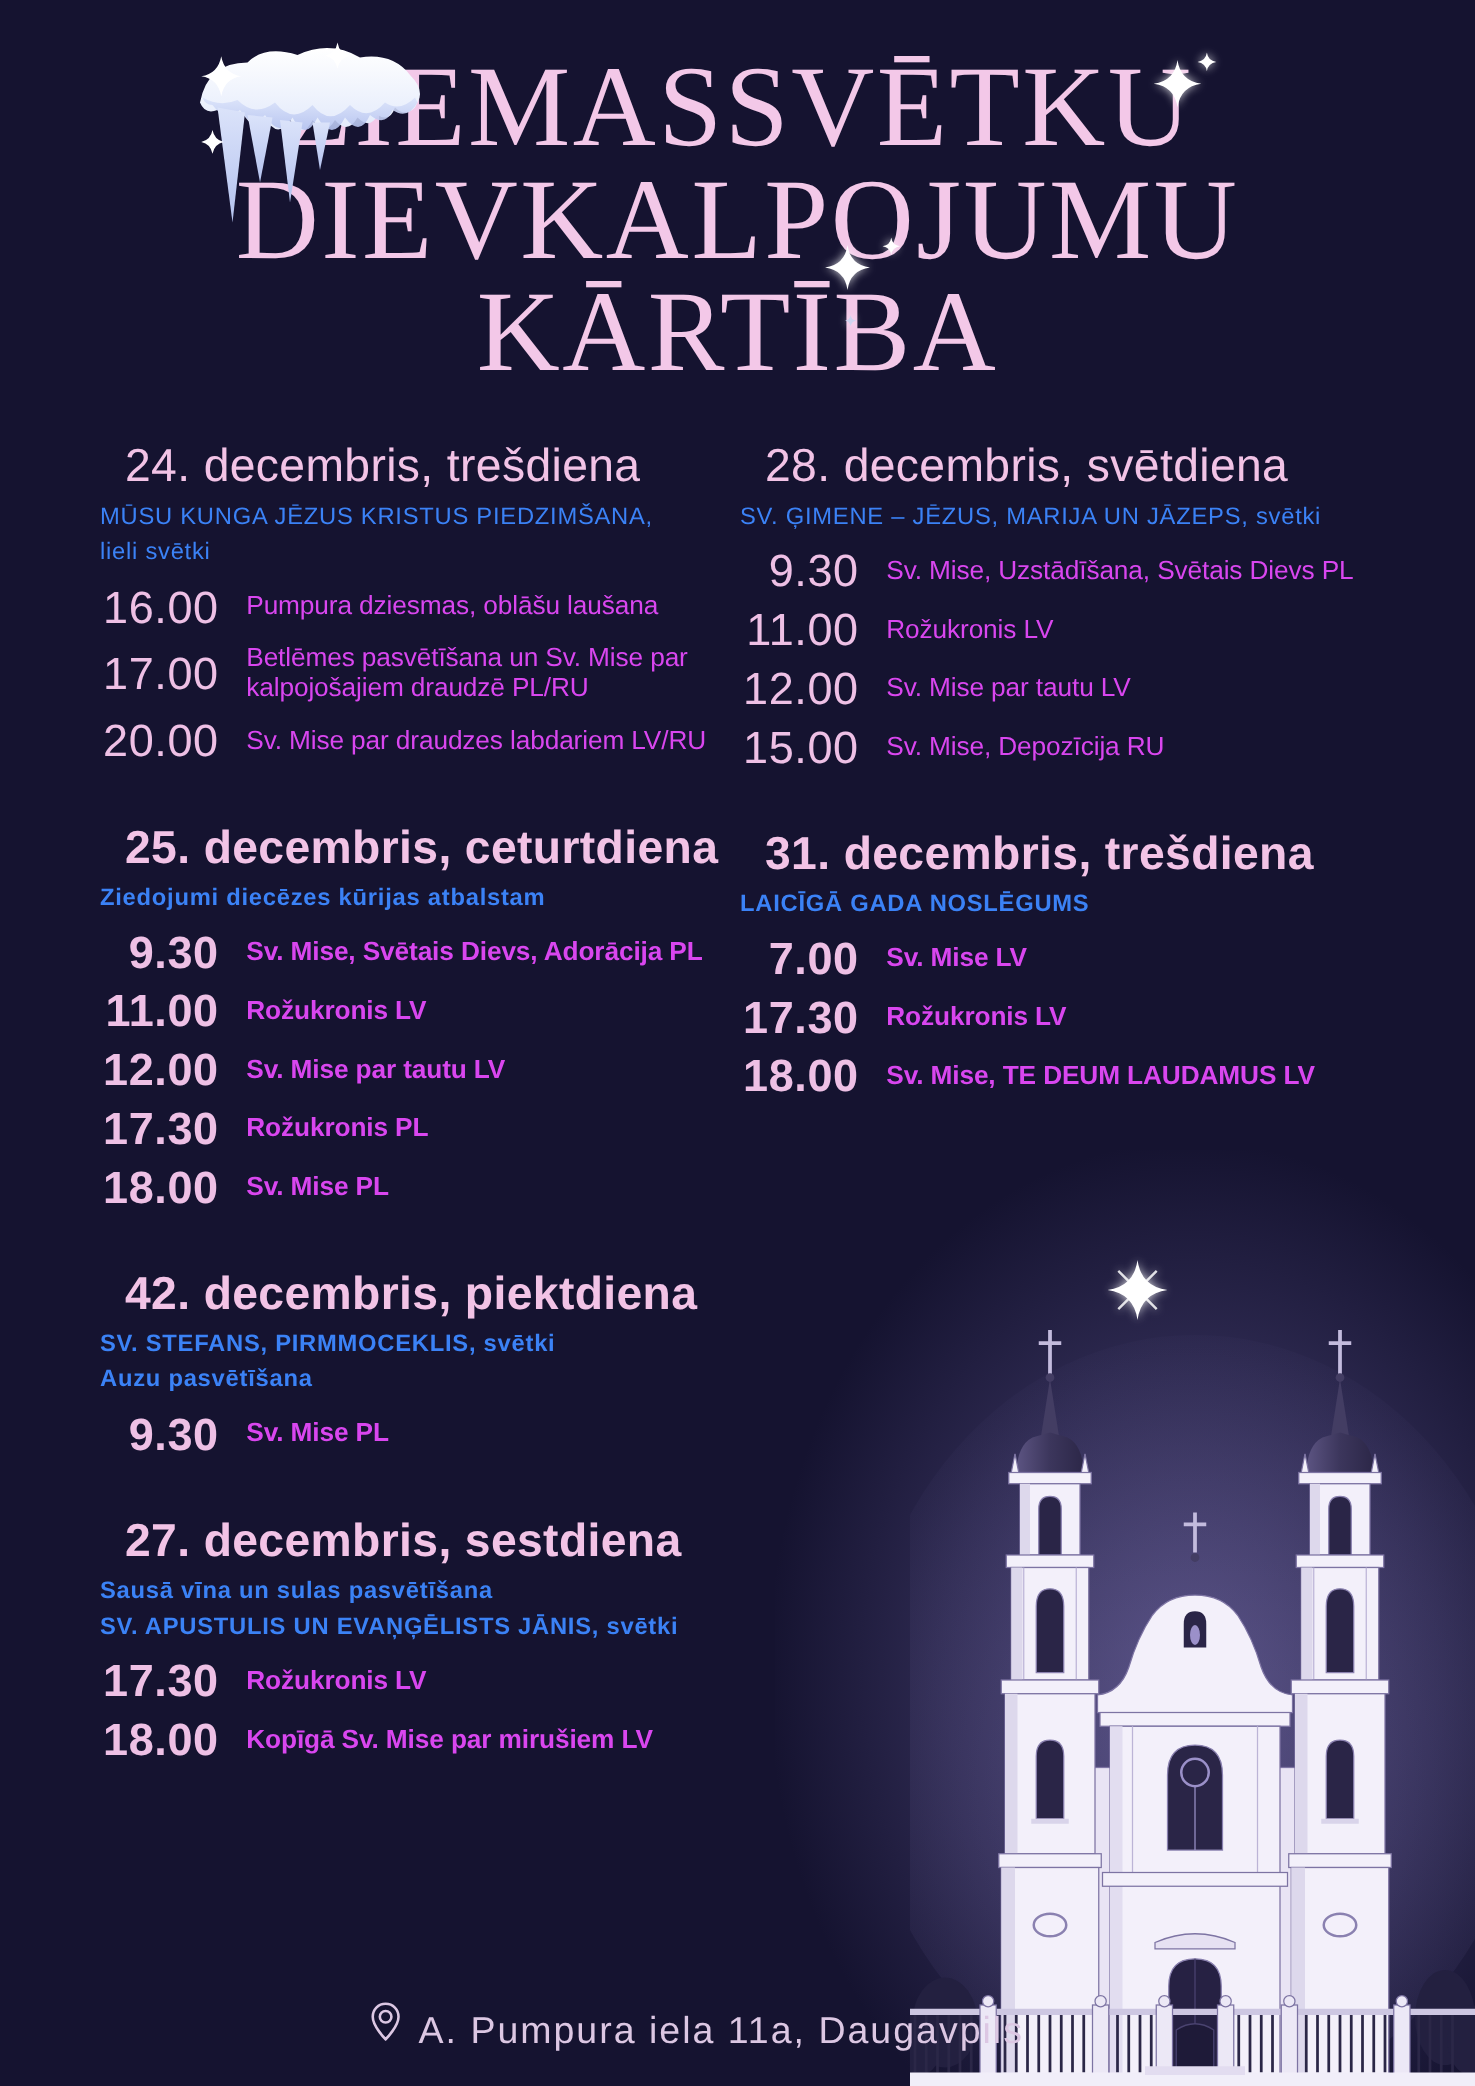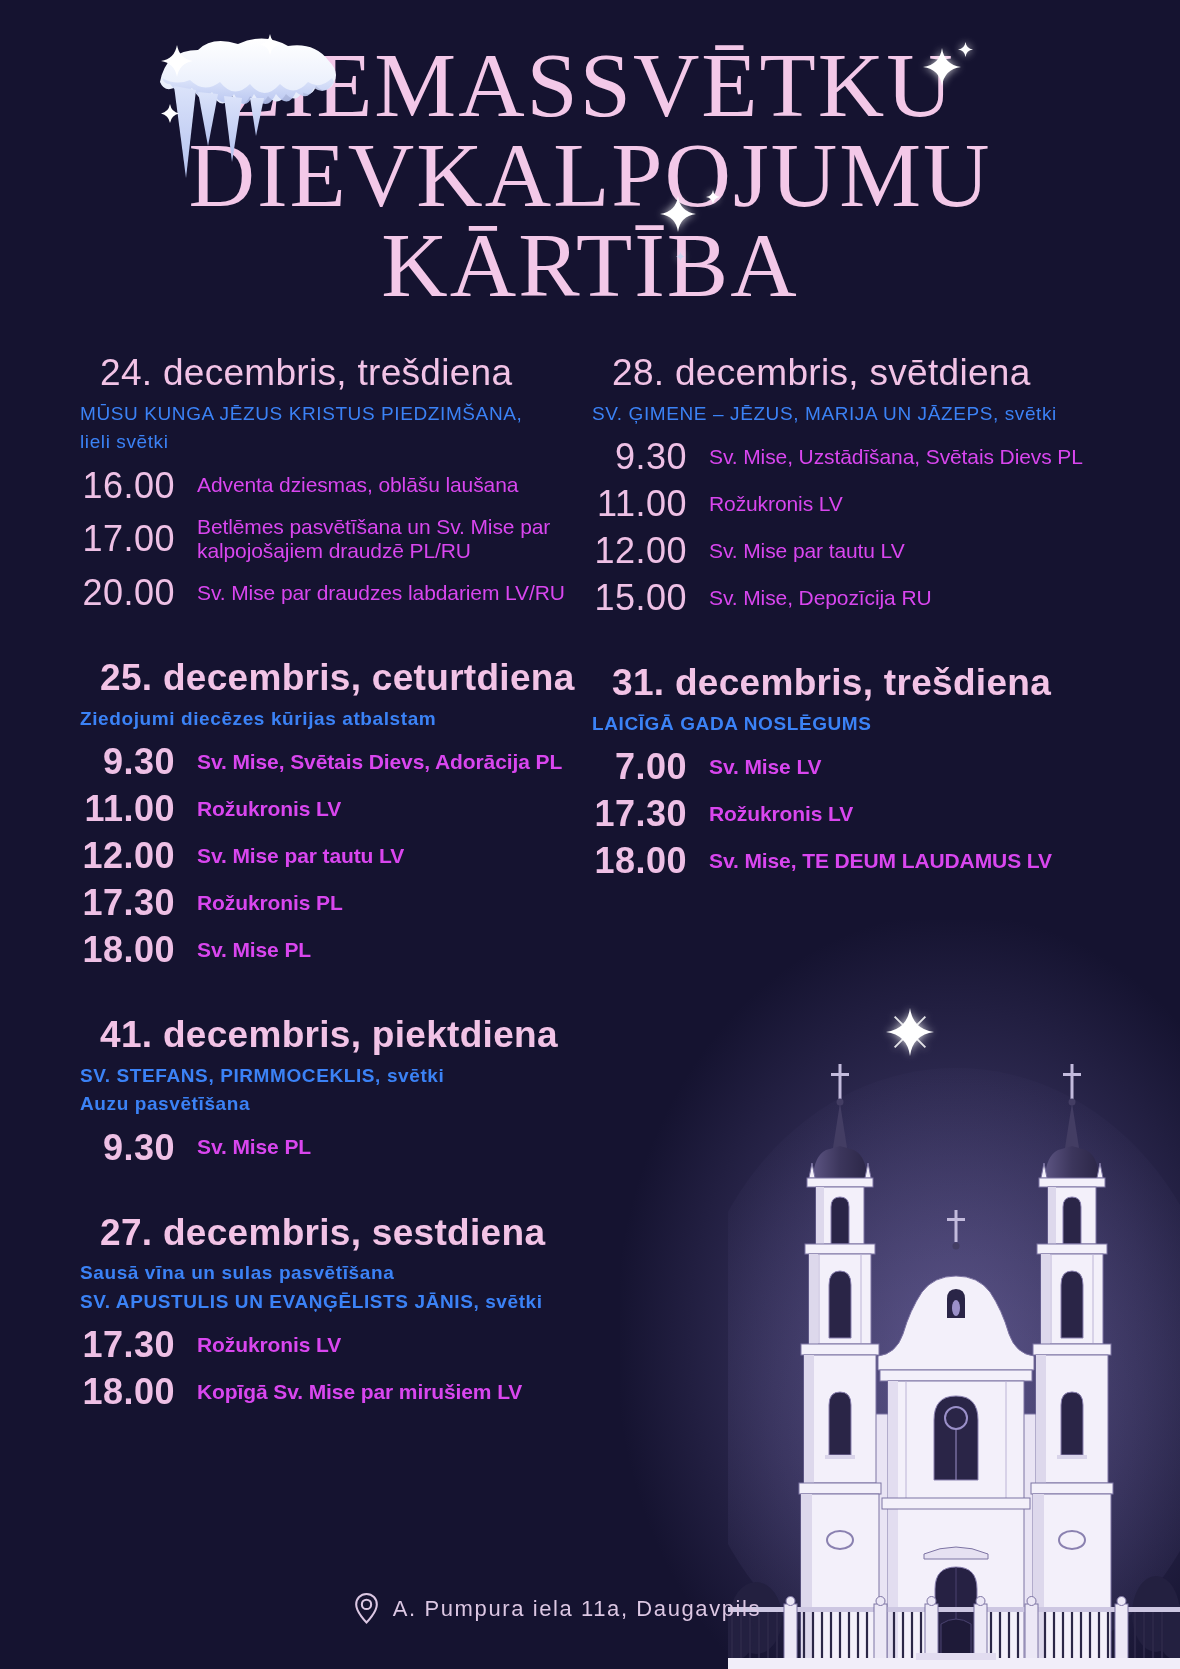--- a/index.html
+++ b/index.html
@@ -49,21 +49,21 @@
   .sparkle{position:absolute; pointer-events:none;}
   .sparkle svg{display:block; filter:drop-shadow(0 0 4px rgba(255,255,255,.8));}
   .snow-cap{position:absolute; left:146px; top:20px; pointer-events:none;}
   .church{position:absolute; left:728px; top:1058px; pointer-events:none;}
   
   .footer{
     position:absolute; top:1592px; left:0; width:1115px;
     display:flex; align-items:center; justify-content:center; gap:14px;
     color:#dcc7e3;
   }
-  .footer .addr{font-size:22px; letter-spacing:1.6px;}
+  .footer .addr{font-size:30px; letter-spacing:1.6px;margin-top:16px;}
 </style>
 </head>
 <body>
 
 <div class="page">
 
   <div class="church-glow"></div>
 
   <div class="title">
     <div>ZIEMASSVĒTKU</div>
@@ -135,21 +135,21 @@
   <div class="column left">
   <div class="section">
     <div class="sec-heading">24. decembris, trešdiena</div>
     <div class="sec-subtitles">
           <div class="sec-subtitle">MŪSU KUNGA JĒZUS KRISTUS PIEDZIMŠANA,</div>
           <div class="sec-subtitle">lieli svētki</div>
         </div>
     <div class="sec-items">
   <div class="row">
     <div class="time">16.00</div>
-    <div class="desc">Adventa dziesmas, oblāšu laušana</div>
+    <div class="desc">Pumpura dziesmas, oblāšu laušana</div>
   </div>
 
   <div class="row">
     <div class="time">17.00</div>
     <div class="desc">Betlēmes pasvētīšana un Sv. Mise par kalpojošajiem draudzē PL/RU</div>
   </div>
 
   <div class="row">
     <div class="time">20.00</div>
     <div class="desc">Sv. Mise par draudzes labdariem LV/RU</div>
@@ -184,21 +184,21 @@
   </div>
 
   <div class="row">
     <div class="time">18.00</div>
     <div class="desc">Sv. Mise PL</div>
   </div>
 </div>
   </div>
 
   <div class="section">
-    <div class="sec-heading">41. decembris, piektdiena</div>
+    <div class="sec-heading">42. decembris, piektdiena</div>
     <div class="sec-subtitles">
           <div class="sec-subtitle">SV. STEFANS, PIRMMOCEKLIS, svētki</div>
           <div class="sec-subtitle">Auzu pasvētīšana</div>
         </div>
     <div class="sec-items">
   <div class="row">
     <div class="time">9.30</div>
     <div class="desc">Sv. Mise PL</div>
   </div>
 </div>

